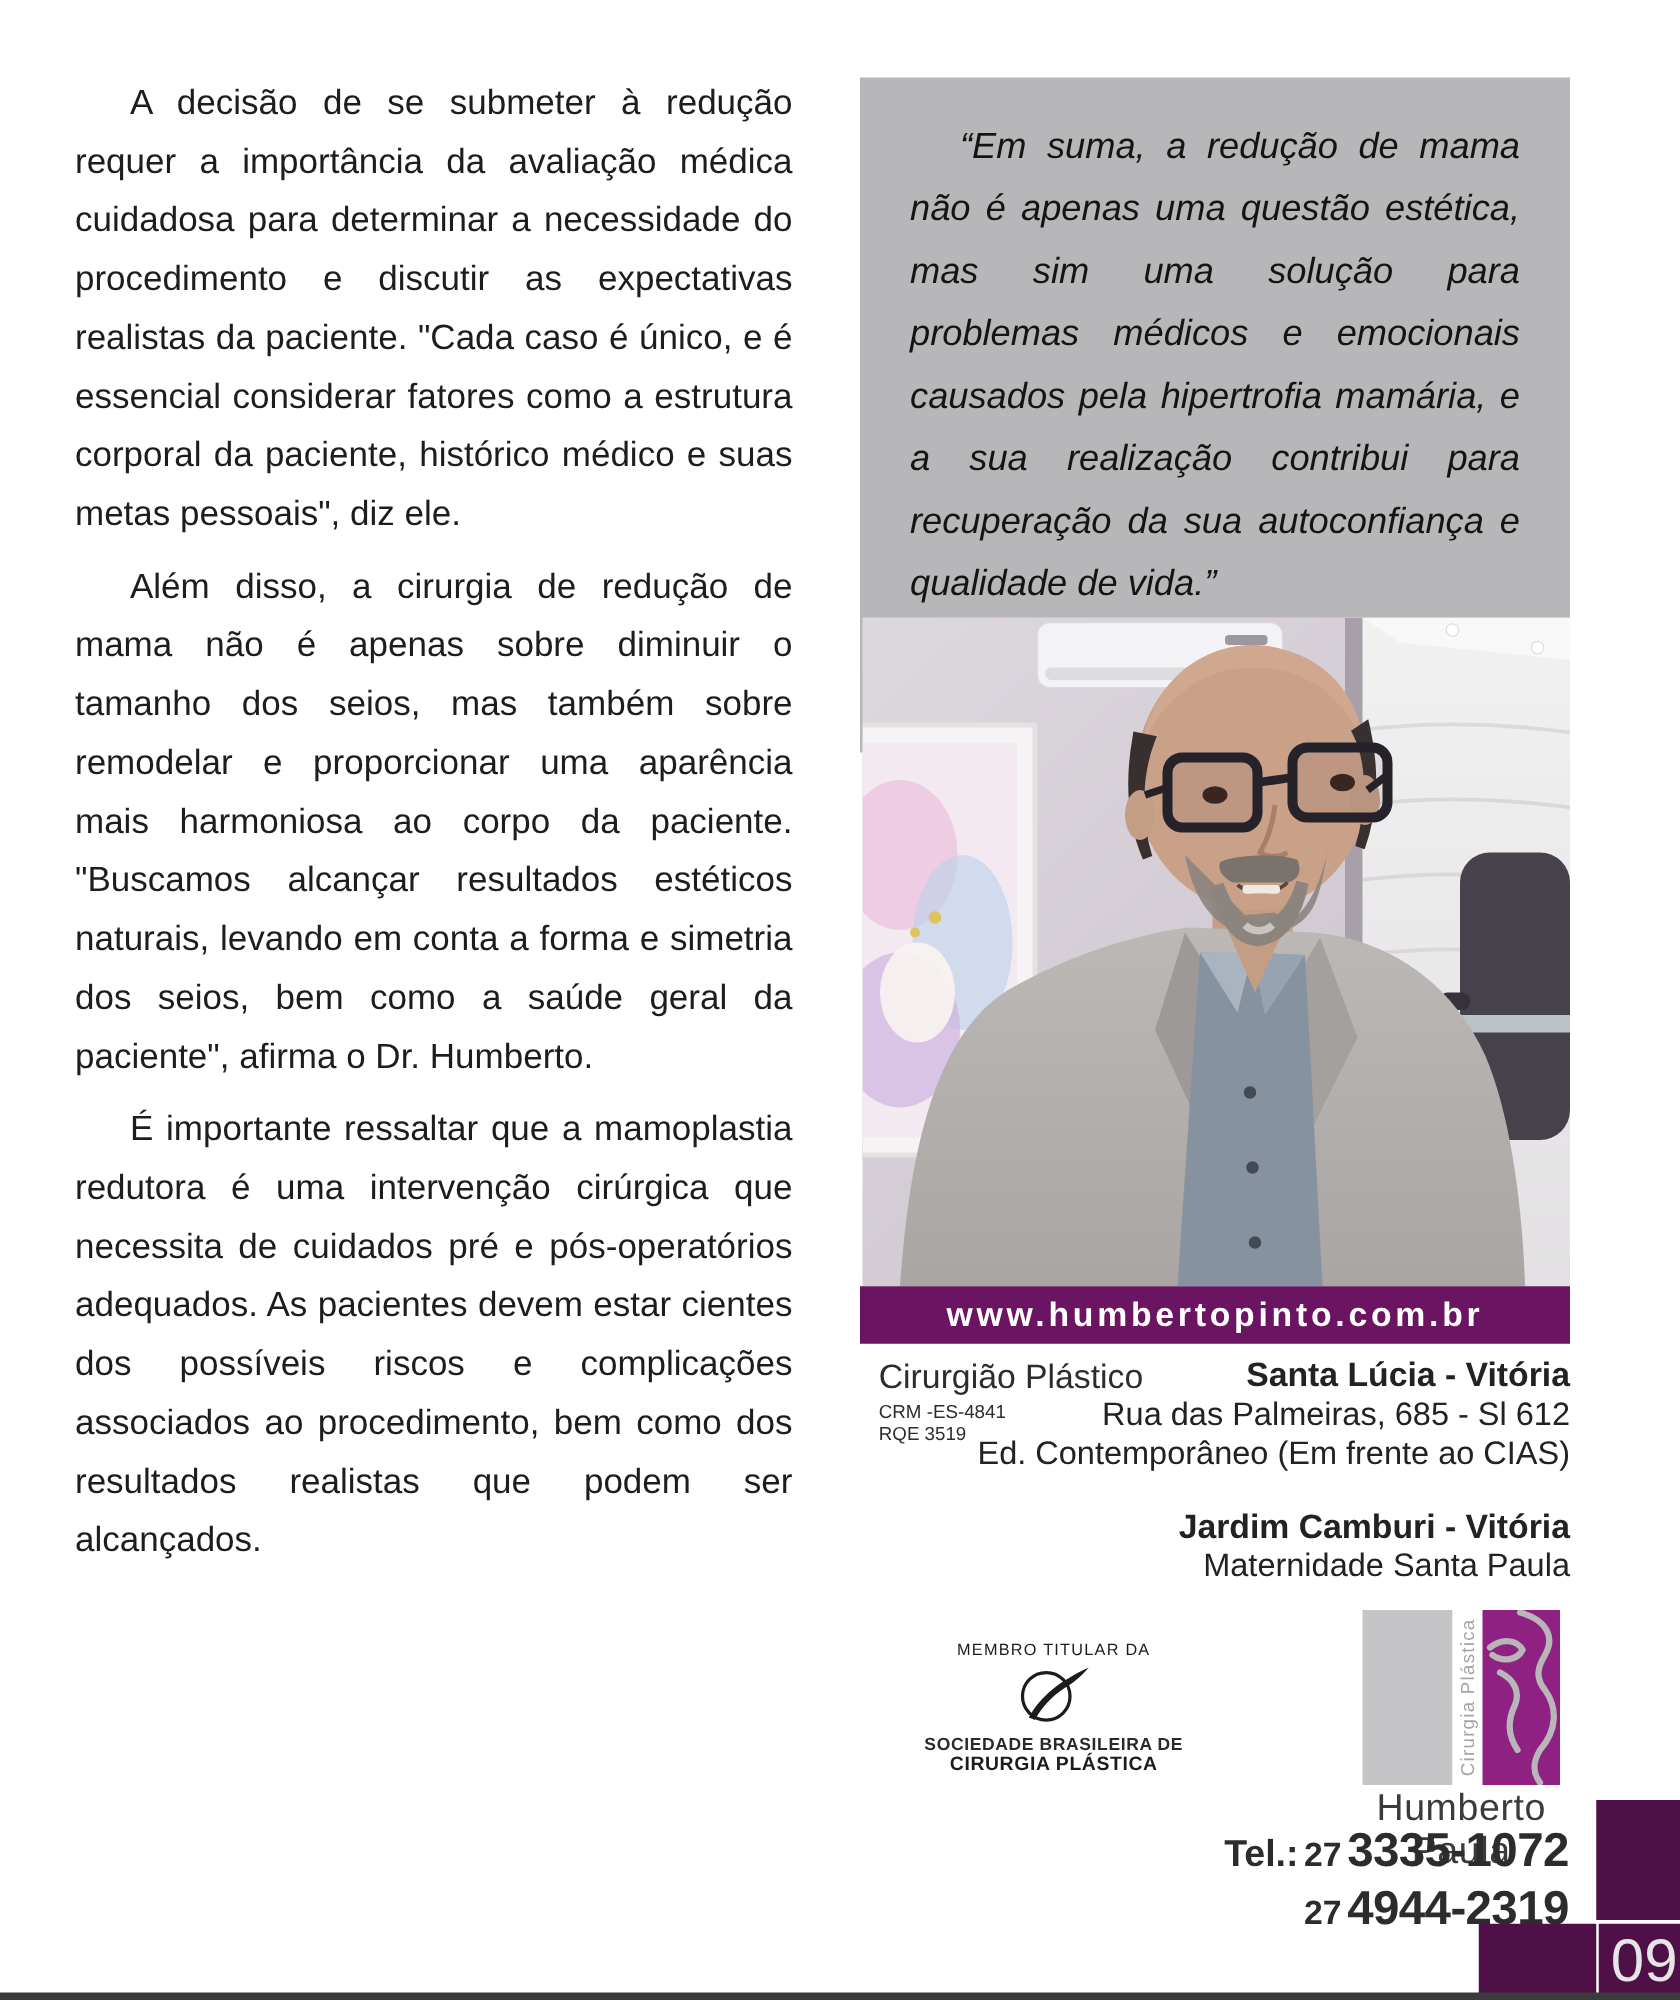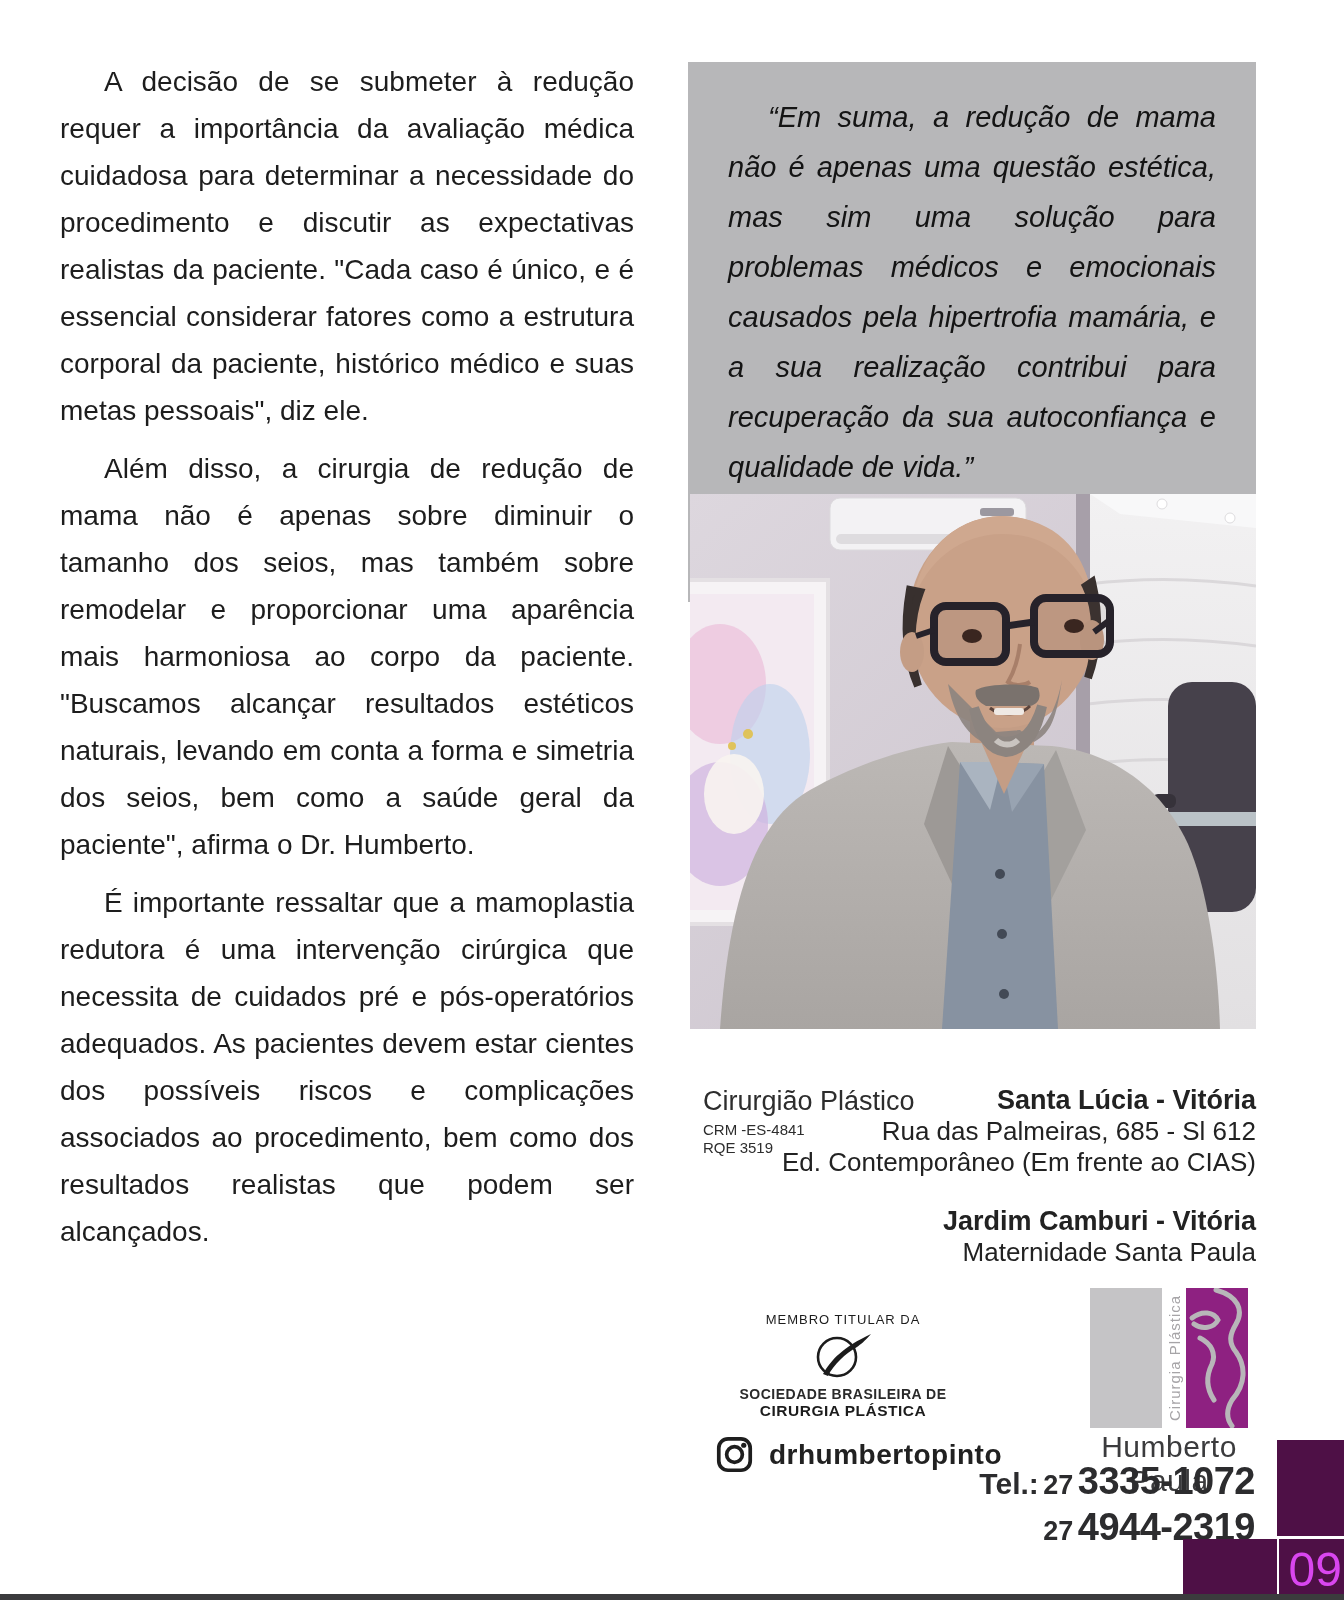--- a/index.html
+++ b/index.html
@@ -70,21 +70,21 @@
   .tel-label{font-size:30px;font-weight:bold;}
   .ddd{font-size:27px;font-weight:bold;}
   .num{font-size:38px;font-weight:bold;letter-spacing:-0.5px;}
   
   .pblockA{position:absolute;left:1277px;top:1440px;width:67px;height:96px;background:#4e1046;}
   .pblockB{position:absolute;left:1183px;top:1539px;width:94px;height:61px;background:#4e1046;}
   .pnum-box{
     position:absolute;left:1279px;top:1539px;width:65px;height:61px;background:#4e1046;
     display:flex;align-items:center;justify-content:flex-end;
   }
-  .pnum-box span{color:#d946ef;font-size:48px;line-height:48px;padding-right:2px;}
+  .pnum-box span{color:#e5e5e5;font-size:48px;line-height:48px;padding-right:2px;}
   .bottom-line{position:absolute;left:0;top:1594px;width:1344px;height:6px;background:#3b3b3d;}
 </style>
 </head>
 <body>
 
 <div class="page">
 
   <div class="article-col">
     <p>A decisão de se submeter à redução requer a importância da avaliação médica cuidadosa para determinar a necessidade do procedimento e discutir as expectativas realistas da paciente. "Cada caso é único, e é essencial considerar fatores como a estrutura corporal da paciente, histórico médico e suas metas pessoais", diz ele.</p>
     <p>Além disso, a cirurgia de redução de mama não é apenas sobre diminuir o tamanho dos seios, mas também sobre remodelar e proporcionar uma aparência mais harmoniosa ao corpo da paciente. "Buscamos alcançar resultados estéticos naturais, levando em conta a forma e simetria dos seios, bem como a saúde geral da paciente", afirma o Dr. Humberto.</p>
@@ -195,20 +195,23 @@
           <path d="M284,214 C290,244 300,256 316,258 C334,256 346,242 352,212 C344,238 332,248 316,248 C302,248 292,236 284,214 Z" fill="#8c847f" stroke="#8c847f" stroke-width="10"></path>
           <path d="M306,246 C312,252 322,252 328,246" stroke="#c9c4c0" stroke-width="6" fill="none"></path>
 
           <path d="M300,214 C310,222 330,222 340,212" stroke="#5b443c" stroke-width="3" fill="none"></path>
           <rect x="304" y="214" width="30" height="7" rx="3" fill="#efe9e4"></rect>
         </g>
       </g>
     </svg>
   </div>
 
+  <div class="url-banner">
+    <span>www.humbertopinto.com.br</span>
+  </div>
 
   <div class="credentials">
     <div class="cred-title">Cirurgião Plástico</div>
     <div class="cred-small">CRM -ES-4841</div>
     <div class="cred-small">RQE 3519</div>
   </div>
 
   <div class="addresses">
     <div>
       <div class="addr-name">Santa Lúcia - Vitória</div>
@@ -227,28 +230,20 @@
     <div class="sbcp-emblem">
       <svg width="72" height="50" viewBox="0 0 72 50" xmlns="http://www.w3.org/2000/svg">
         <circle cx="30" cy="27" r="19" fill="none" stroke="#1c1c1c" stroke-width="2.6"></circle>
         <path d="M16,44 C24,30 36,17 64,4 C57,12 54,14 50,17 C38,24 27,34 21,46 Z" fill="#1c1c1c"></path>
       </svg>
     </div>
     <div class="sbcp-soc1">SOCIEDADE BRASILEIRA DE</div>
     <div class="sbcp-soc2">CIRURGIA PLÁSTICA</div>
   </div>
 
-  <div class="insta-row">
-    <svg width="37" height="37" viewBox="0 0 40 40">
-      <rect x="3" y="3" width="34" height="34" rx="10" fill="none" stroke="#1e1e1e" stroke-width="4"></rect>
-      <circle cx="20" cy="20" r="8.5" fill="none" stroke="#1e1e1e" stroke-width="4"></circle>
-      <circle cx="30" cy="10" r="2.8" fill="#1e1e1e"></circle>
-    </svg>
-    <span class="social-label">drhumbertopinto</span>
-  </div>
 
 
   <div class="hp-logo">
     <div class="hp-gray"></div>
     <div class="hp-strip">
       <div class="hp-vertical">Cirurgia Plástica</div>
     </div>
     <div class="hp-purple">
       <svg width="62" height="140" viewBox="0 0 62 140">
         <g fill="none" stroke="#b8b6b9" stroke-width="5" stroke-linecap="round">

